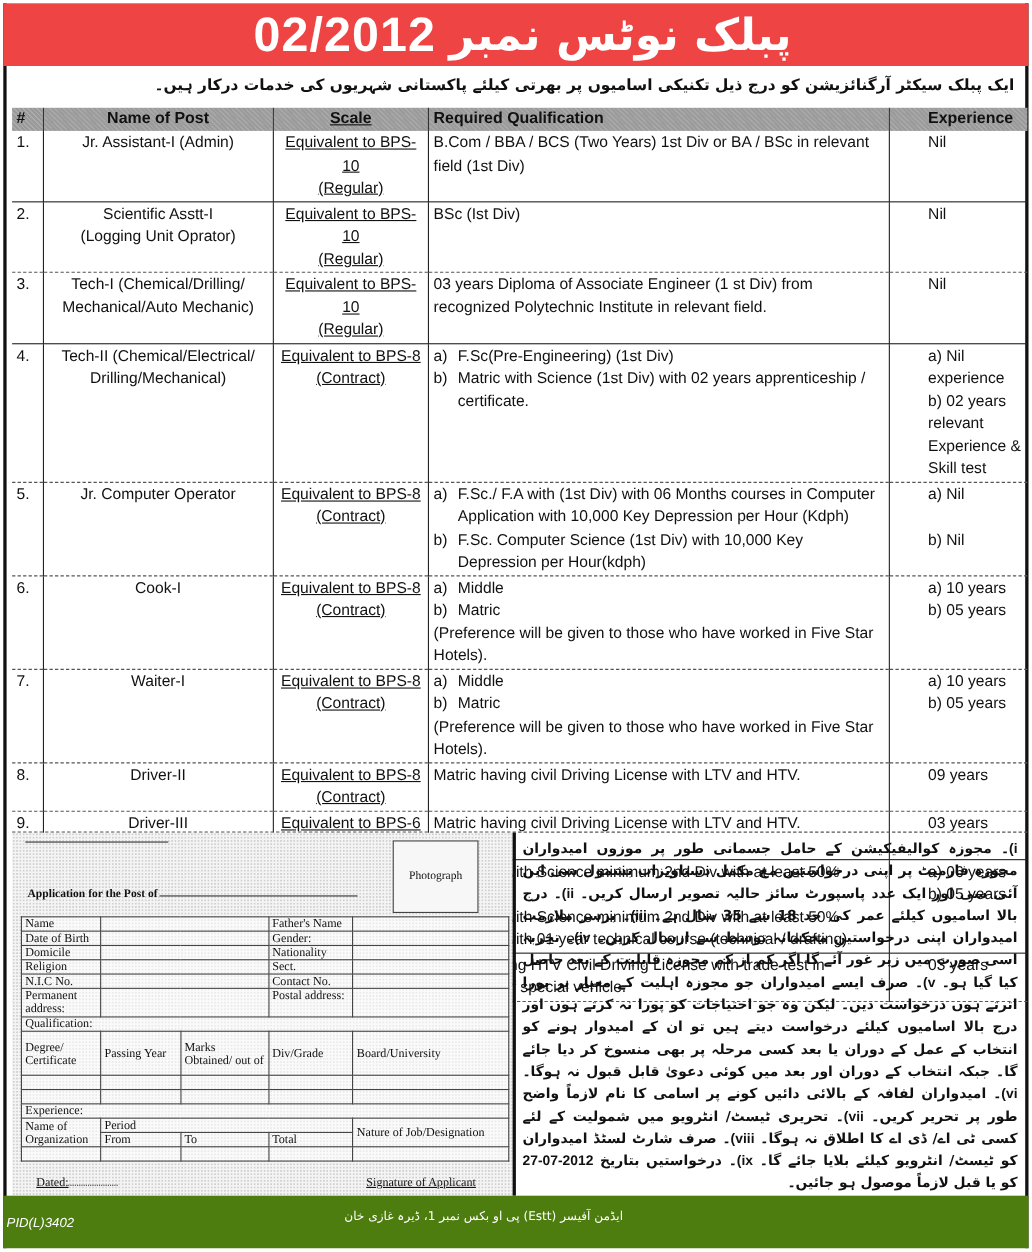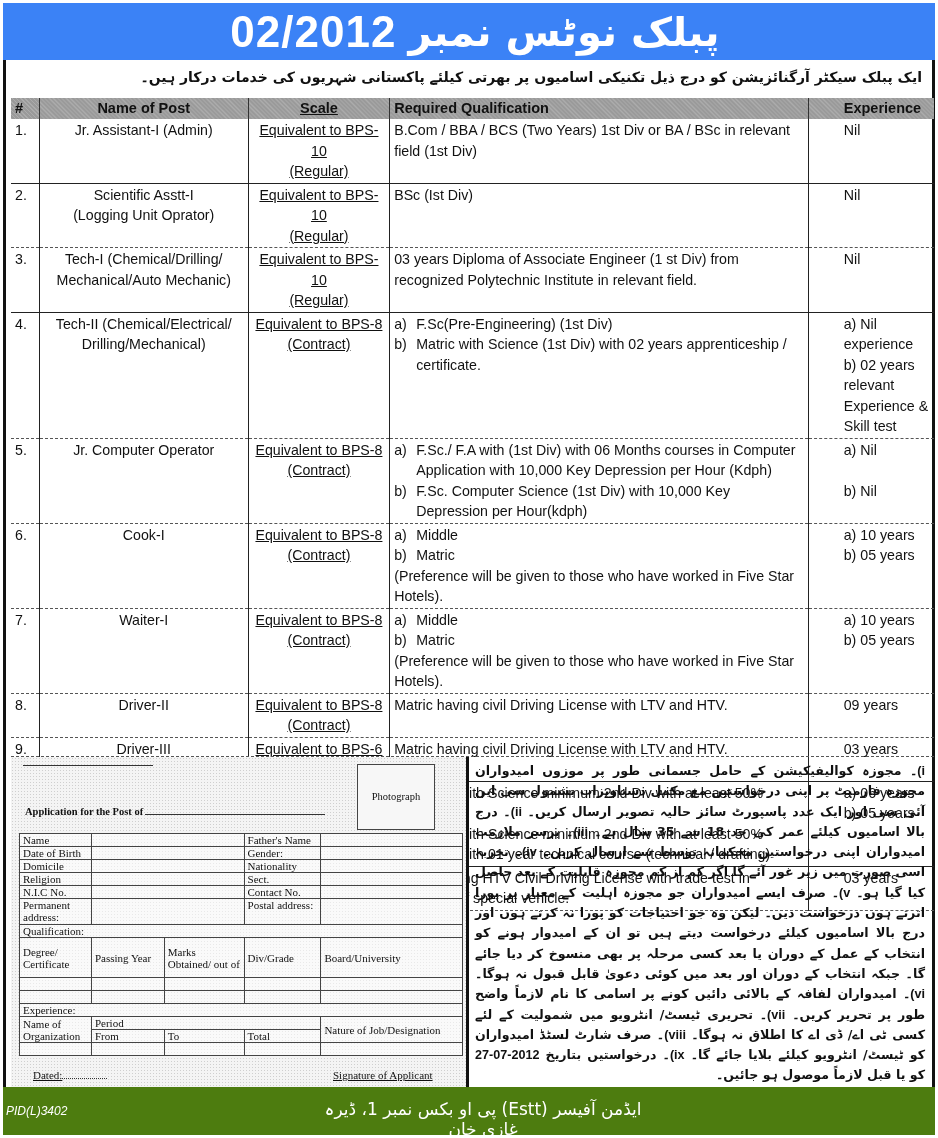--- a/index.html
+++ b/index.html
@@ -7,21 +7,21 @@
   body { font-family: "Liberation Sans", sans-serif; color: #111; position: relative; }
 
   .frame {
     position: absolute; left: 3px; top: 3px; width: 932px; height: 1132px;
     border: 3px solid #111; border-top: none; border-bottom: none;
   }
 
   
   .banner {
     position: absolute; left: 3px; top: 3px; width: 932px; height: 57px;
-    background: #3b82f6; color: #fff;
+    background: #ef4444; color: #fff;
     display: flex; align-items: center; justify-content: center;
     font-family: "DejaVu Sans", sans-serif; font-weight: bold; font-size: 40px;
     letter-spacing: 1px;
   }
   .banner .num { font-family: "Liberation Sans", sans-serif; font-weight: bold; font-size: 44px; margin: 0 12px; }
 
   .intro {
     position: absolute; left: 10px; top: 63px; width: 916px; height: 30px;
     direction: rtl; text-align: right; font-family: "DejaVu Sans", sans-serif;
     font-size: 14px; font-weight: bold; padding-top: 6px; padding-right: 4px;
@@ -93,22 +93,22 @@
   }
   .urdu-terms .rn { font-family: "Liberation Sans", sans-serif; font-weight: bold; }
   .urdu-terms .latin { font-family: "Liberation Sans", sans-serif; font-weight: bold; unicode-bidi: isolate; }
 
   .footer {
     position: absolute; left: 3px; top: 1087px; width: 932px; height: 48px;
     background: #4d7c0f; color: #fff;
   }
   .footer .pid { position: absolute; left: 3px; top: 17px; font-style: italic; font-size: 12px; font-family: "Liberation Sans", sans-serif; }
   .footer .addr {
-    position: absolute; left: 310px; top: 12px; width: 340px; direction: rtl; text-align: center;
-    font-family: "DejaVu Sans", sans-serif; font-size: 17px;
+    position: absolute; left: 310px; top: 12px; width: 340px; direction: rtl; text-align: left;
+    font-family: "DejaVu Sans", sans-serif; font-size: 11px;
   }
   .bottom-strip { position: absolute; left: 0; top: 1135px; width: 938px; height: 3px; background: #fff; }
 </style>
 </head>
 <body>
 
 <div class="frame"></div>
 
 <div class="banner">
   <span class="num">02/2012</span>

